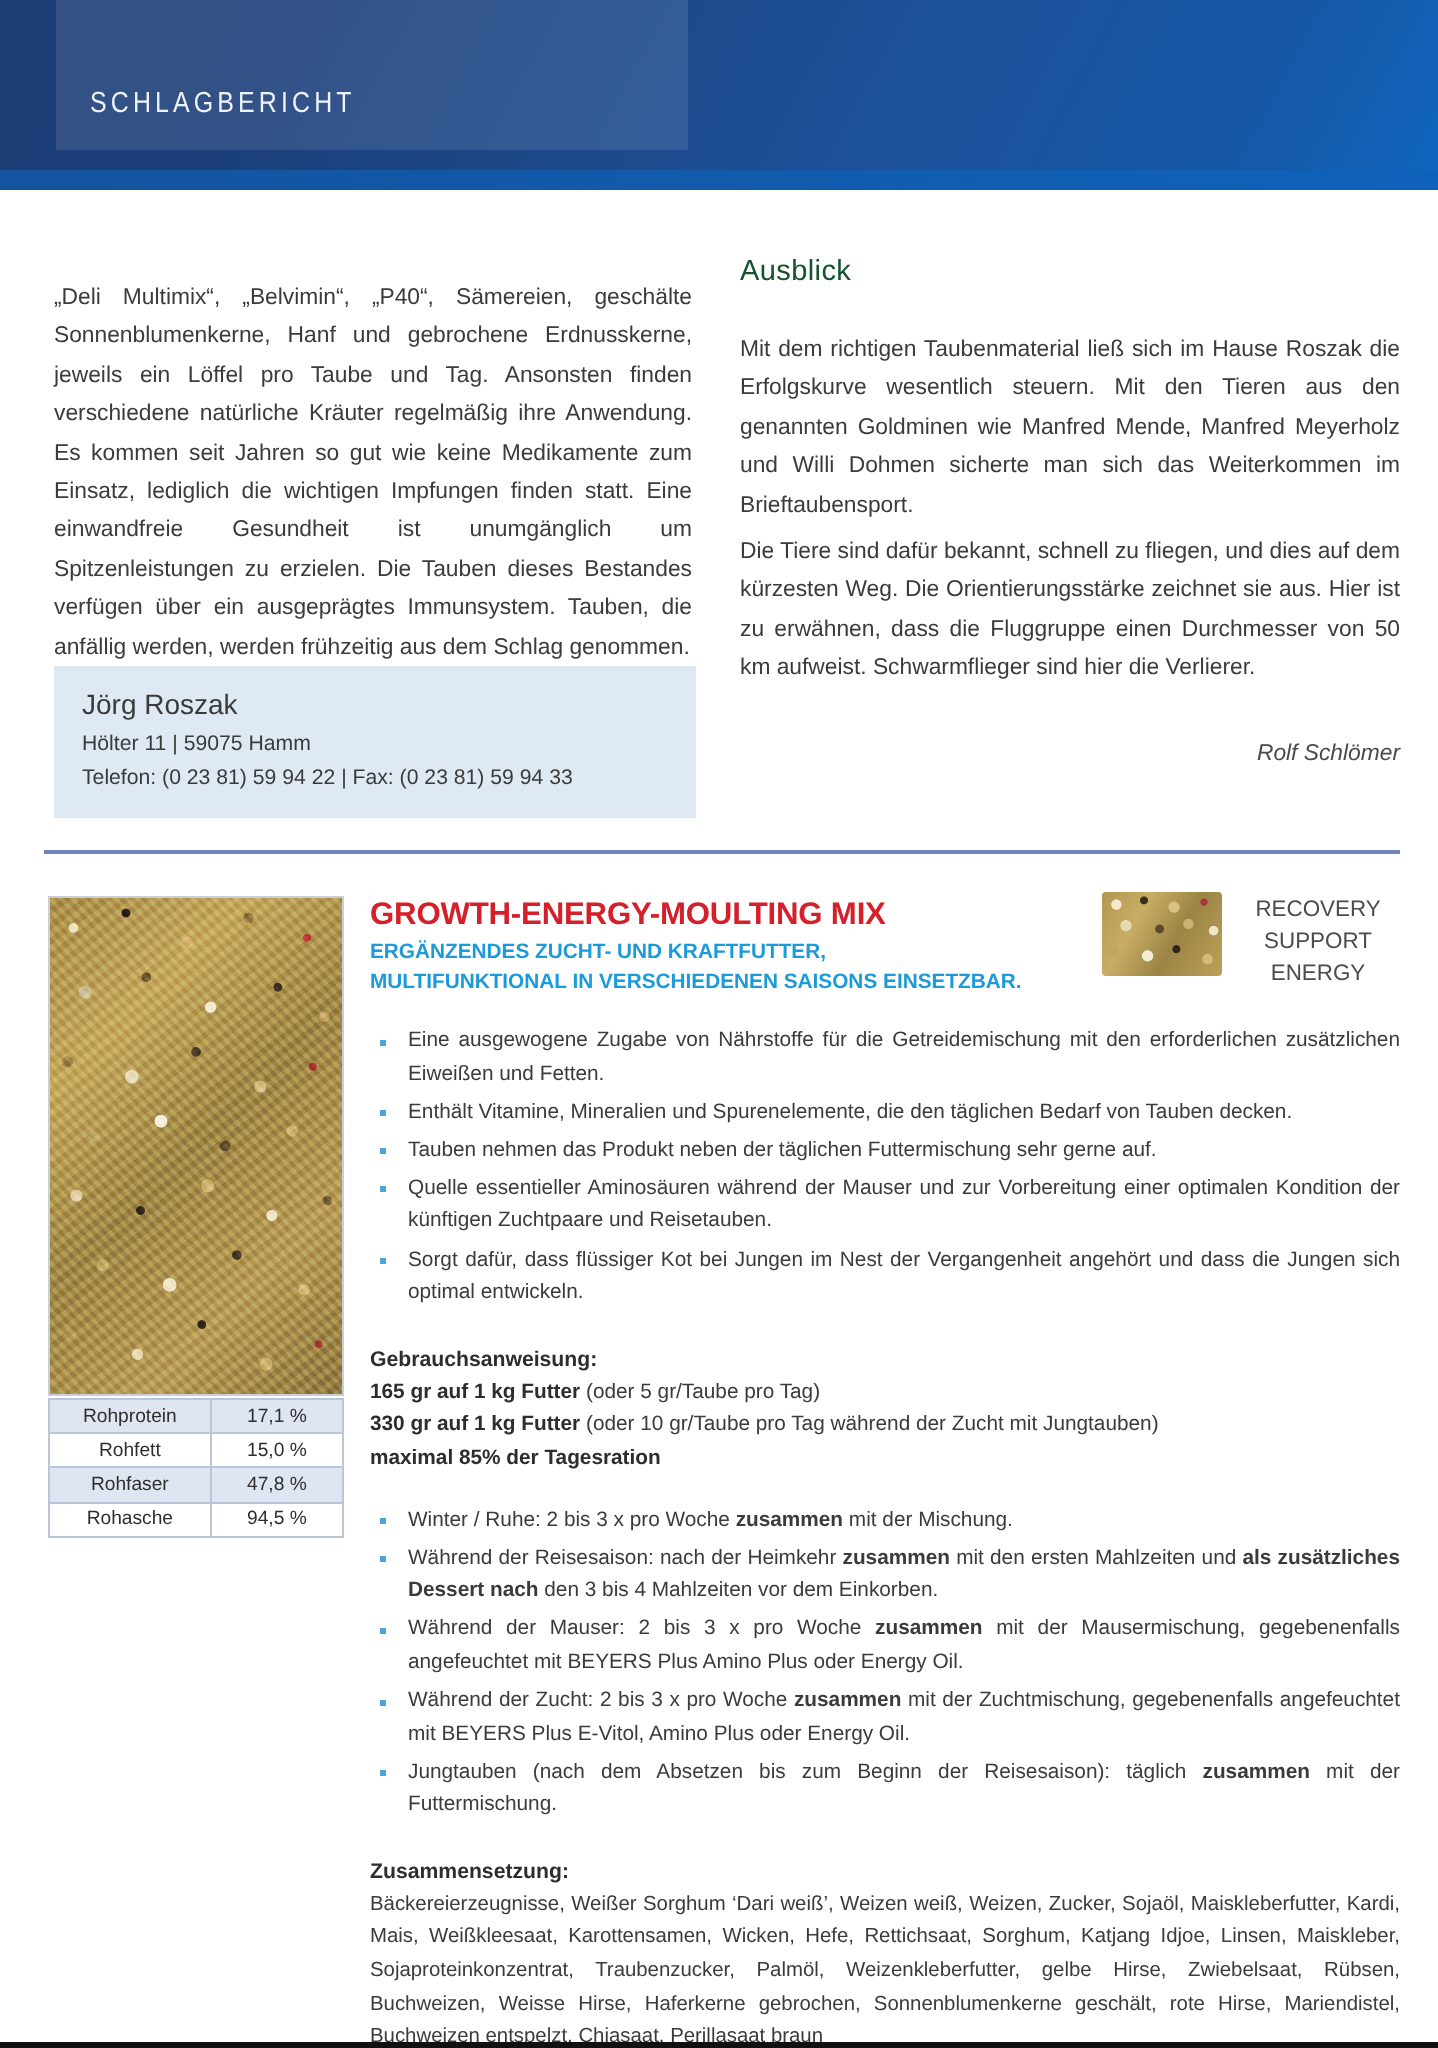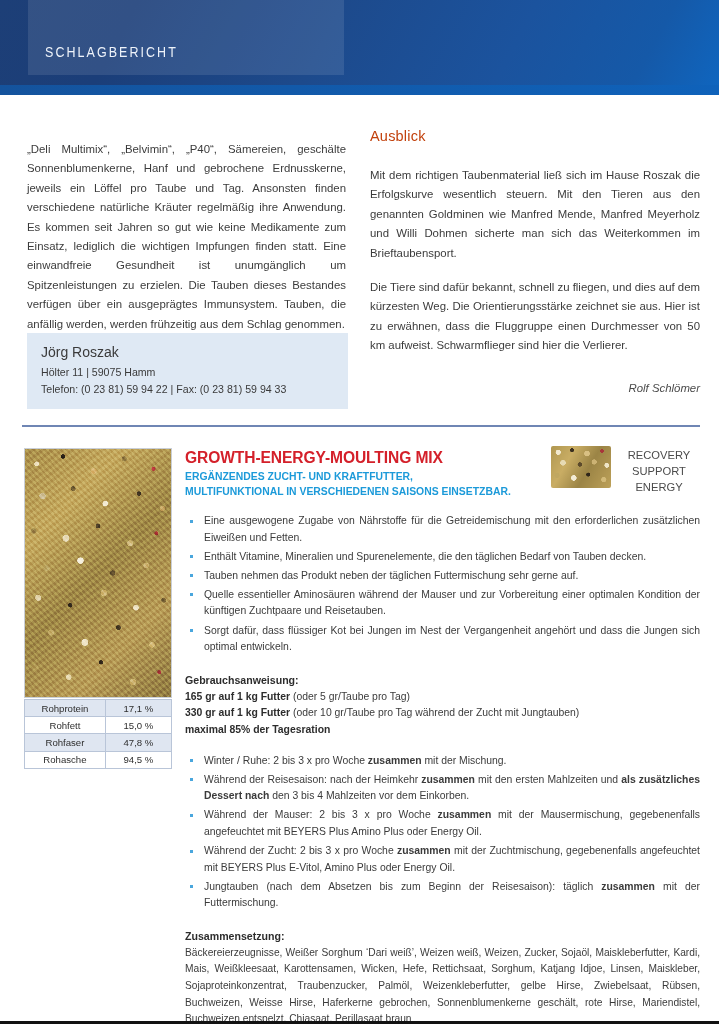--- a/index.html
+++ b/index.html
@@ -62,27 +62,27 @@
   }
   .body-text {
     font-size: 11.4px;
     line-height: 19.4px;
     color: #3b3b3b;
     text-align: justify;
     text-justify: inter-word;
   }
   .ausblick-head {
     font-size: 14.5px;
-    color: #c2410c;
+    color: #14532d;
     font-weight: 400;
     margin-bottom: 22px;
     letter-spacing: 0.2px;
   }
   .right-p { margin-bottom: 0; }
-  .right-p2 { margin-top: 15px; }
+  .right-p2 { margin-top: 4px; }
   .signature {
     margin-top: 26px;
     text-align: right;
     font-style: italic;
     font-size: 11.4px;
     color: #4a4a4a;
   }
 
   
   .contact-box {

